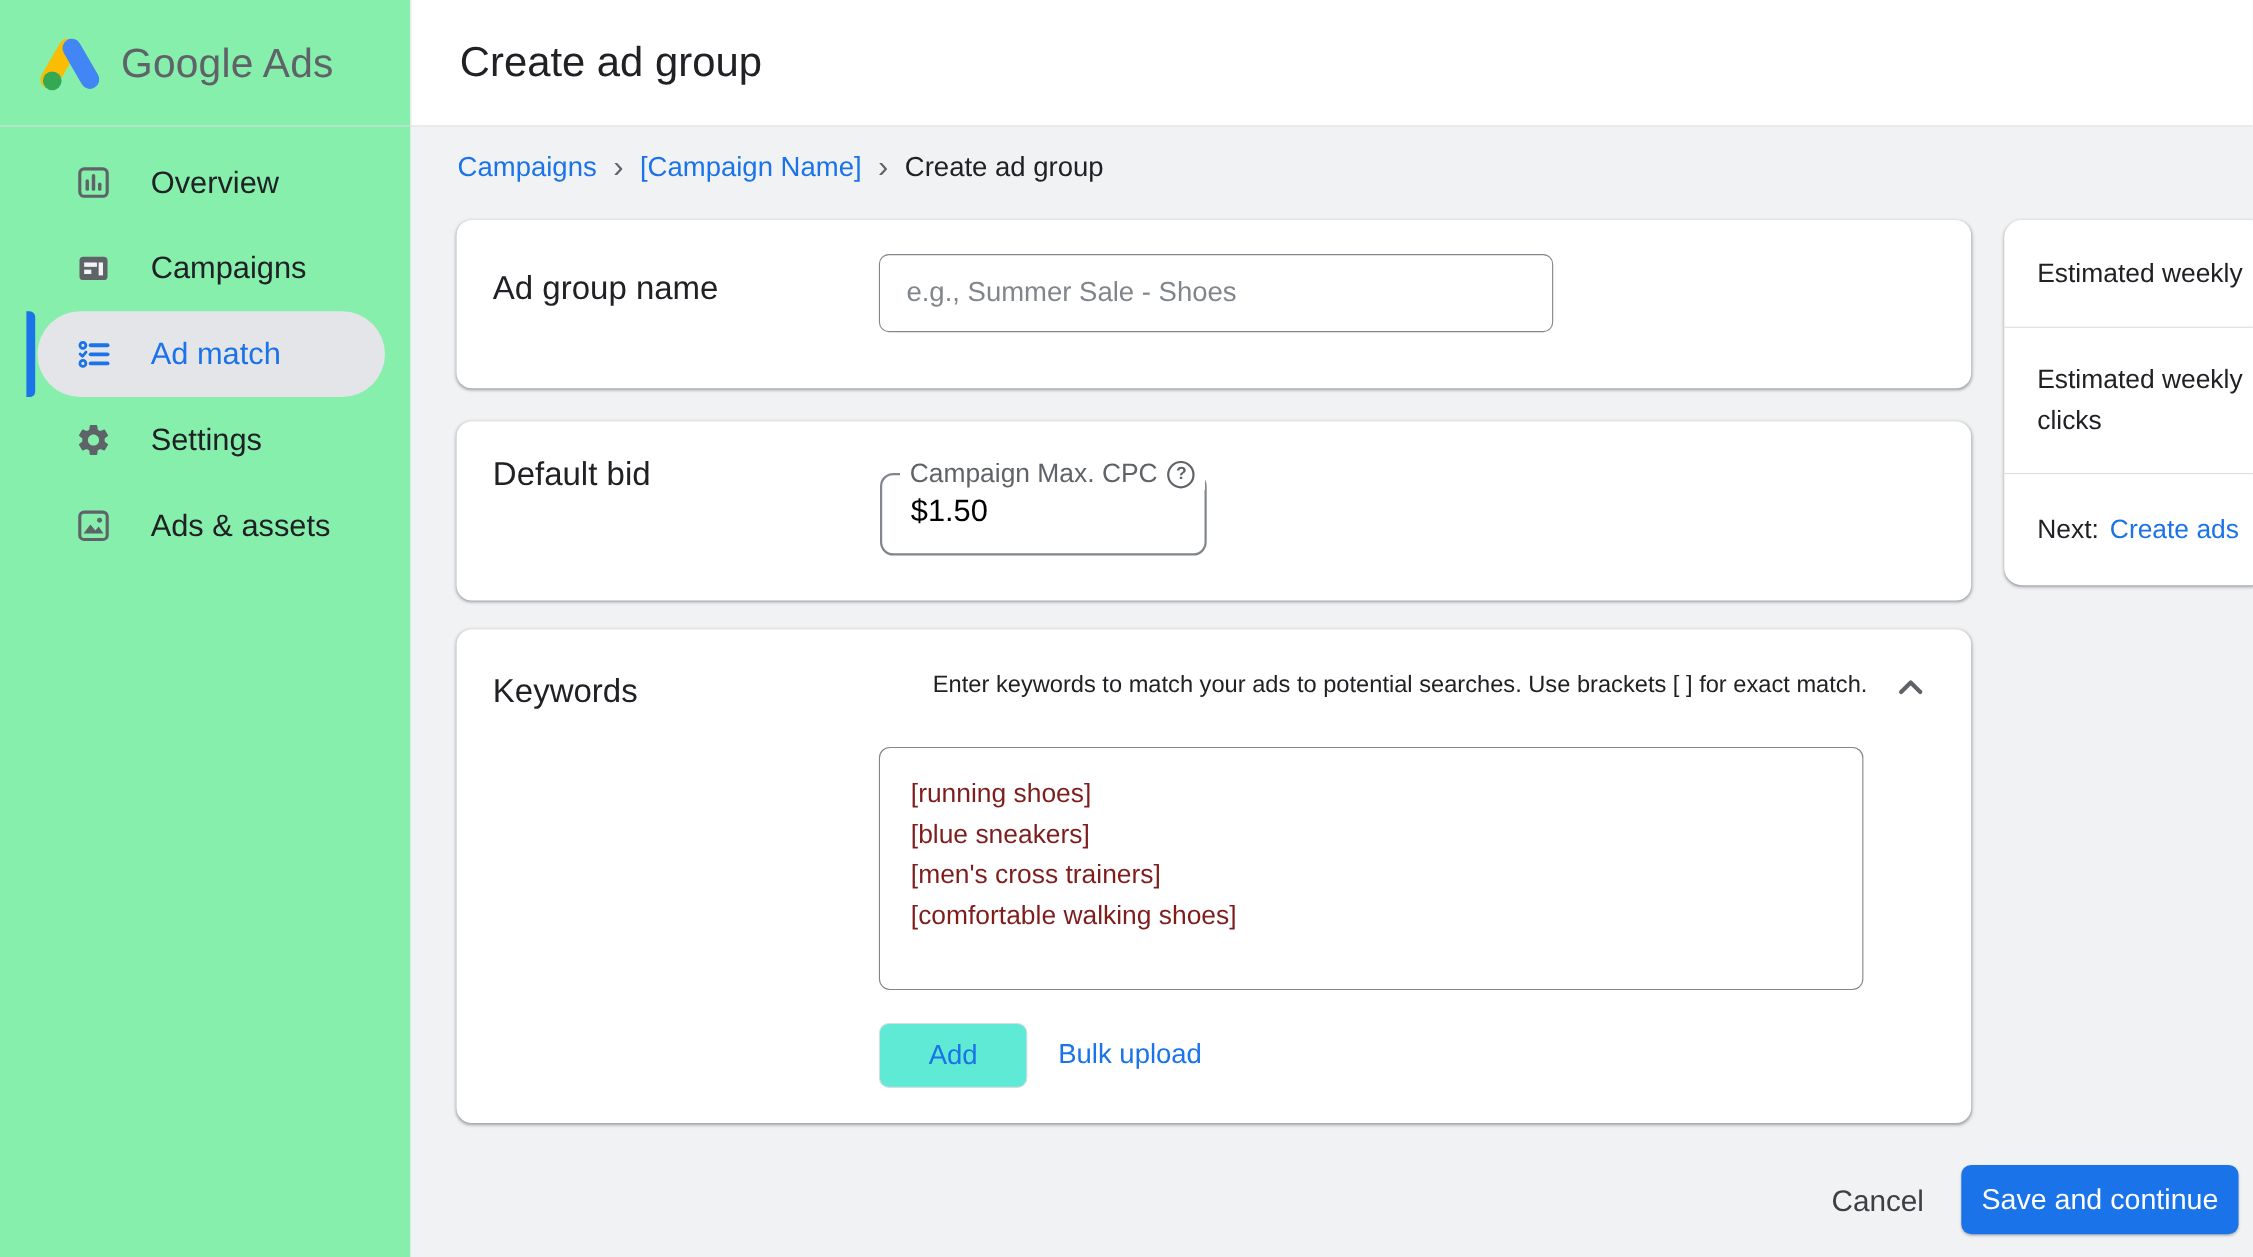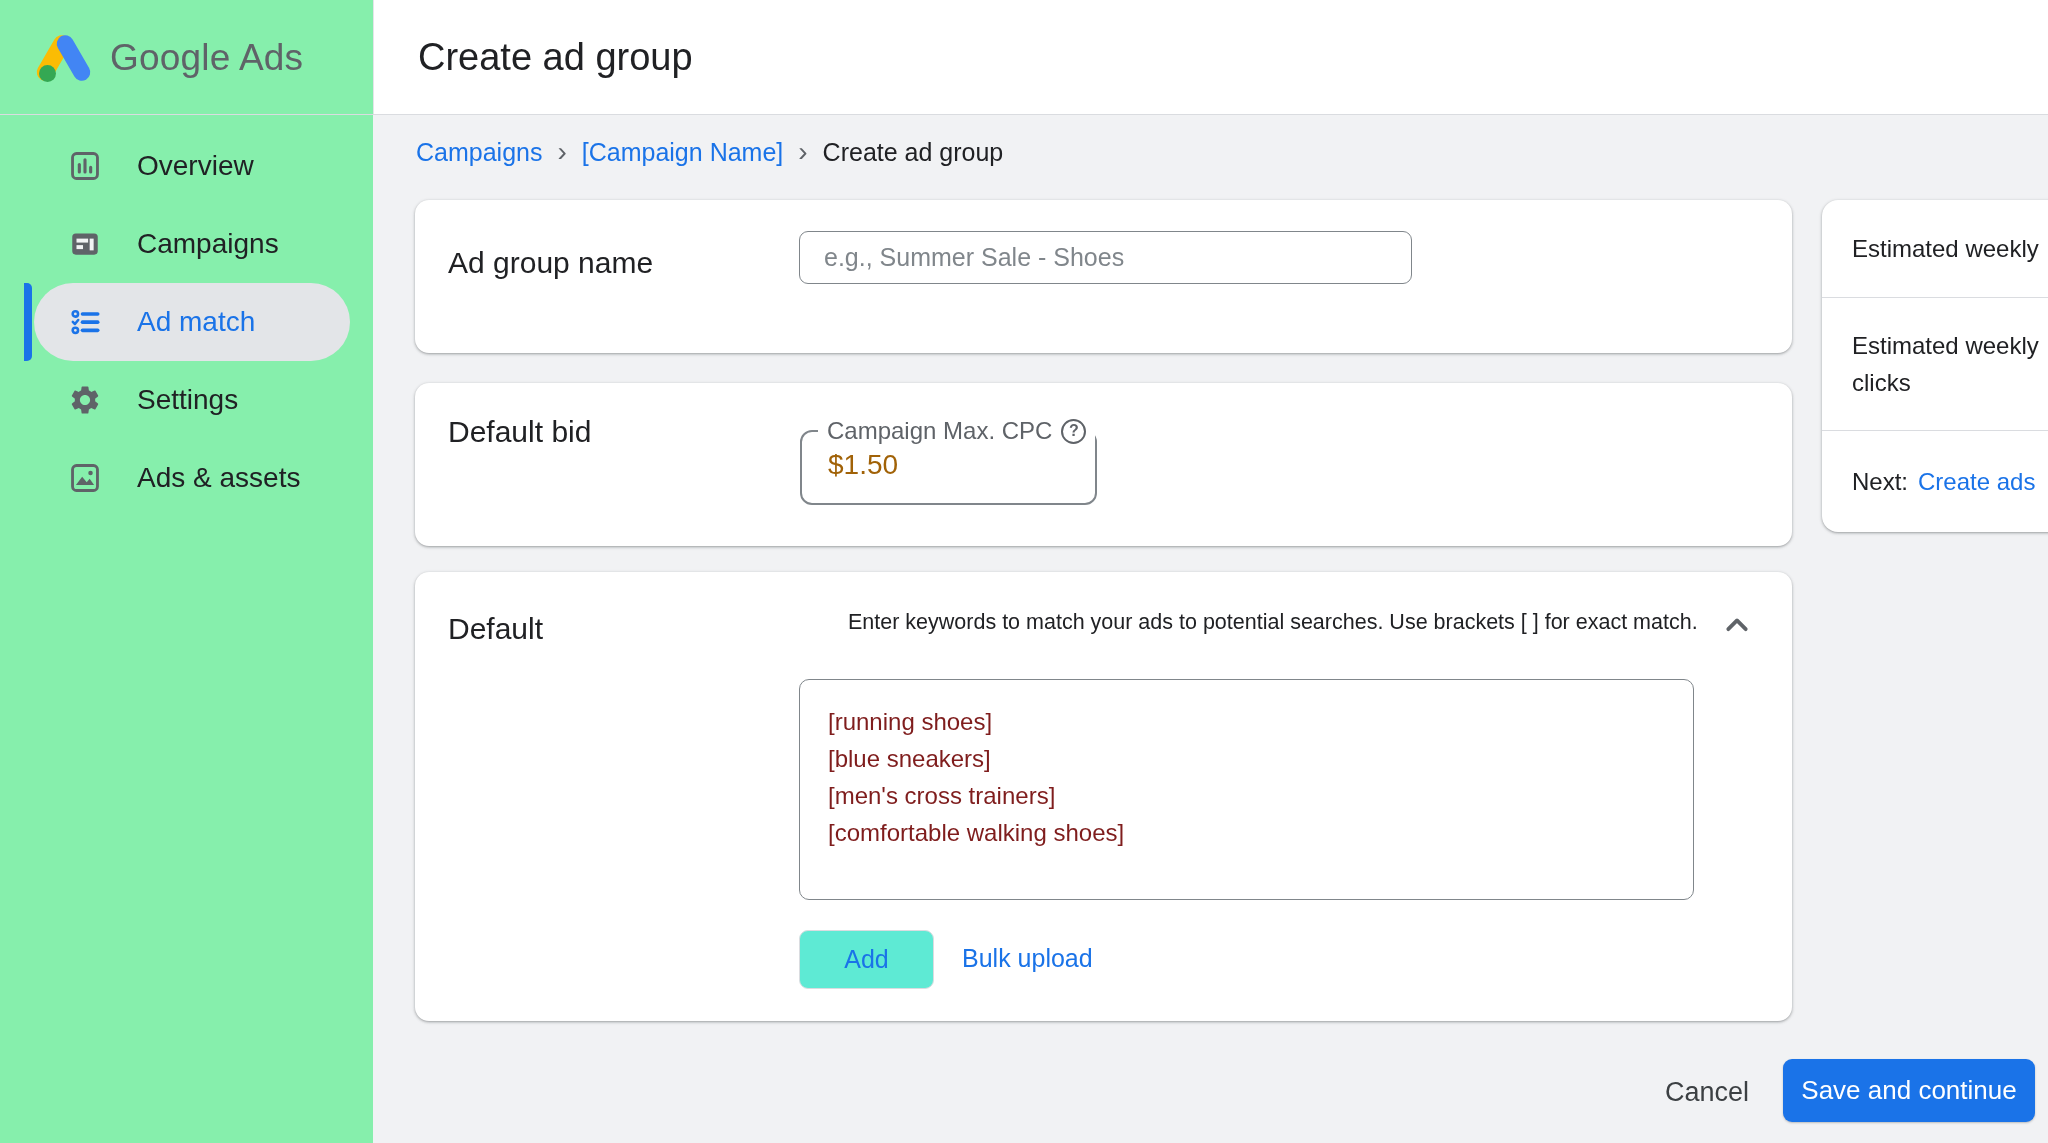--- a/index.html
+++ b/index.html
@@ -35,30 +35,30 @@
   .crumb-link { color:#1a73e8; cursor:pointer; }
   .crumb-sep { color:#5f6368; font-size:28px; line-height:28px; }
   .crumb-current { color:#202124; }
 
   
   .card { position:absolute; left:415px; width:1377px; background:#fff; border-radius:14px;
           box-shadow:0 1px 2px rgba(60,64,67,.30), 0 1px 3px 1px rgba(60,64,67,.15); }
   .card-label { position:absolute; left:33px; font-size:30px; color:#202124; }
 
   .card-name { top:200px; height:153px; }
-  .name-input { position:absolute; left:384px; top:31px; width:613px; height:53px; border:1.5px solid #80868b; border-radius:9px;
+  .name-input { position:absolute; left:384px; top:31px; width:613px; height:71px; border:1.5px solid #80868b; border-radius:9px;
                 font-family:inherit; font-size:25px; color:#202124; padding:0 24px; background:#fff; outline:none; }
   .name-input::placeholder { color:#80868b; }
 
   .card-bid { top:383px; height:163px; }
   .bid-fieldset { position:absolute; left:385px; top:34px; width:295px; height:88px; border:2px solid #80868b; border-radius:12px; }
   .bid-legend { margin-left:16px; padding:0 9px; font-size:24px; color:#5f6368; display:flex; align-items:center; gap:9px; white-space:nowrap; }
   .help-badge { width:25px; height:25px; border:2px solid #5f6368; border-radius:50%; display:inline-flex; align-items:center; justify-content:center;
                 font-size:16px; font-weight:700; color:#5f6368; cursor:pointer; flex:0 0 auto; }
-  .bid-input { border:none; outline:none; width:230px; margin:4px 0 0 26px; font-family:inherit; font-size:28px; color:#a16207; background:transparent; }
+  .bid-input { border:none; outline:none; width:230px; margin:4px 0 0 26px; font-family:inherit; font-size:28px; color:#000000; background:transparent; }
 
   .card-keywords { top:572px; height:449px; }
   .kw-desc { position:absolute; left:385px; top:36px; width:850px; font-size:21.5px; line-height:28px; color:#202124;margin-left:48px; }
   .kw-collapse { position:absolute; left:1303px; top:34px; width:38px; height:38px; border:none; background:transparent; cursor:pointer; padding:0; }
   .kw-textarea { position:absolute; left:384px; top:107px; width:895px; height:221px; border:1.5px solid #80868b; border-radius:10px;
                  resize:none; outline:none; font-family:inherit; font-size:24px; line-height:37px; color:#7f1d1d; padding:23px 28px; background:#fff; }
   .kw-add { position:absolute; left:384px; top:358px; width:135px; height:59px; background:#5eead4; border:1px solid #dadce0; border-radius:9px;
             color:#1a73e8; font-family:inherit; font-size:25px; font-weight:500; cursor:pointer; }
   .kw-bulk { position:absolute; left:547px; top:372px; font-size:25px; font-weight:500; color:#1a73e8; cursor:pointer; }
 
@@ -179,21 +179,21 @@
   <fieldset class="bid-fieldset">
     <legend class="bid-legend">
       <span>Campaign Max. CPC</span>
       <span class="help-badge">?</span>
     </legend>
     <input class="bid-input" type="text" value="$1.50" style="">
   </fieldset>
 </div>
 
 <div class="card card-keywords">
-  <div class="card-label" style="top:40px;">Default</div>
+  <div class="card-label" style="top:40px;">Keywords</div>
   <div class="kw-desc">Enter keywords to match your ads to potential searches. Use brackets [ ] for exact match.</div>
   <button class="kw-collapse">
     <span>
       <svg viewBox="0 0 24 24" width="38" height="38">
         <path d="M6.5 14.6 L12 9.1 L17.5 14.6" fill="none" stroke="#5f6368" stroke-width="2.4" stroke-linecap="round" stroke-linejoin="round"></path>
       </svg>
     </span>
   </button>
   <textarea class="kw-textarea" spellcheck="false" style="">[running shoes]
 [blue sneakers]

